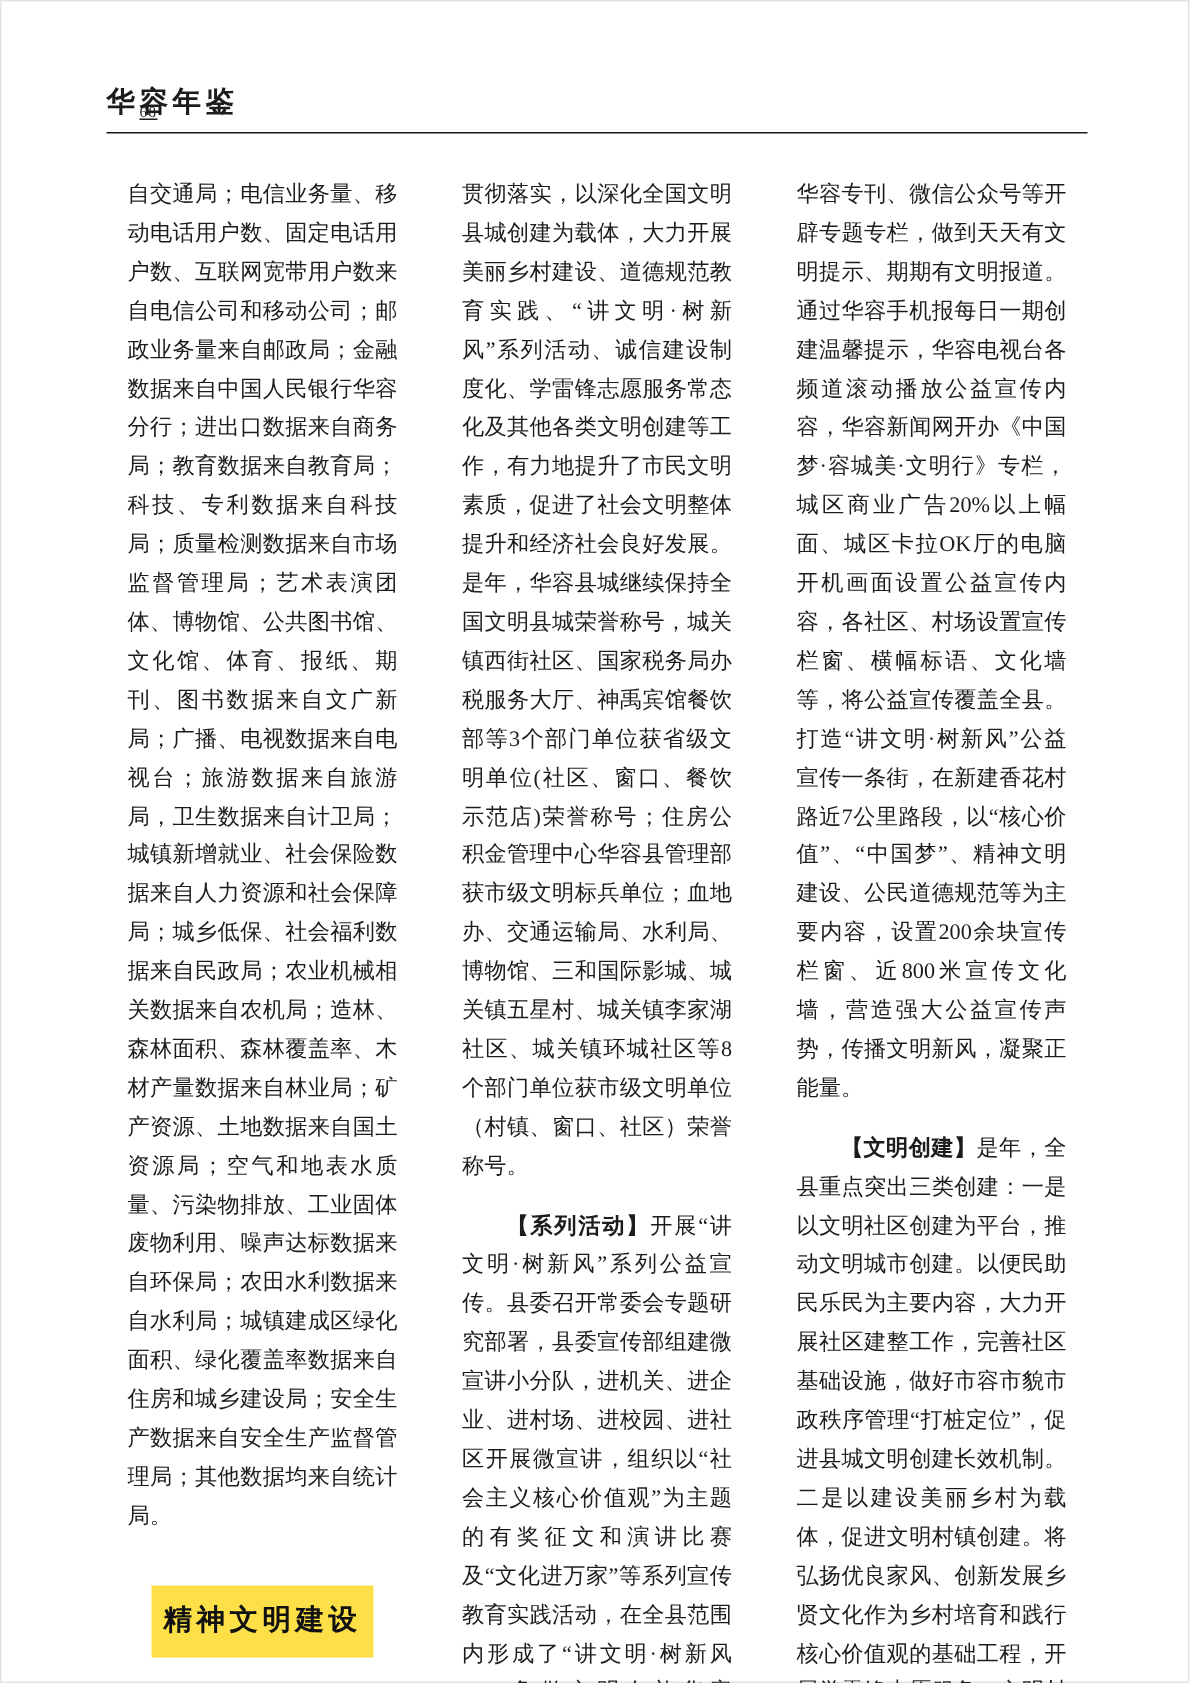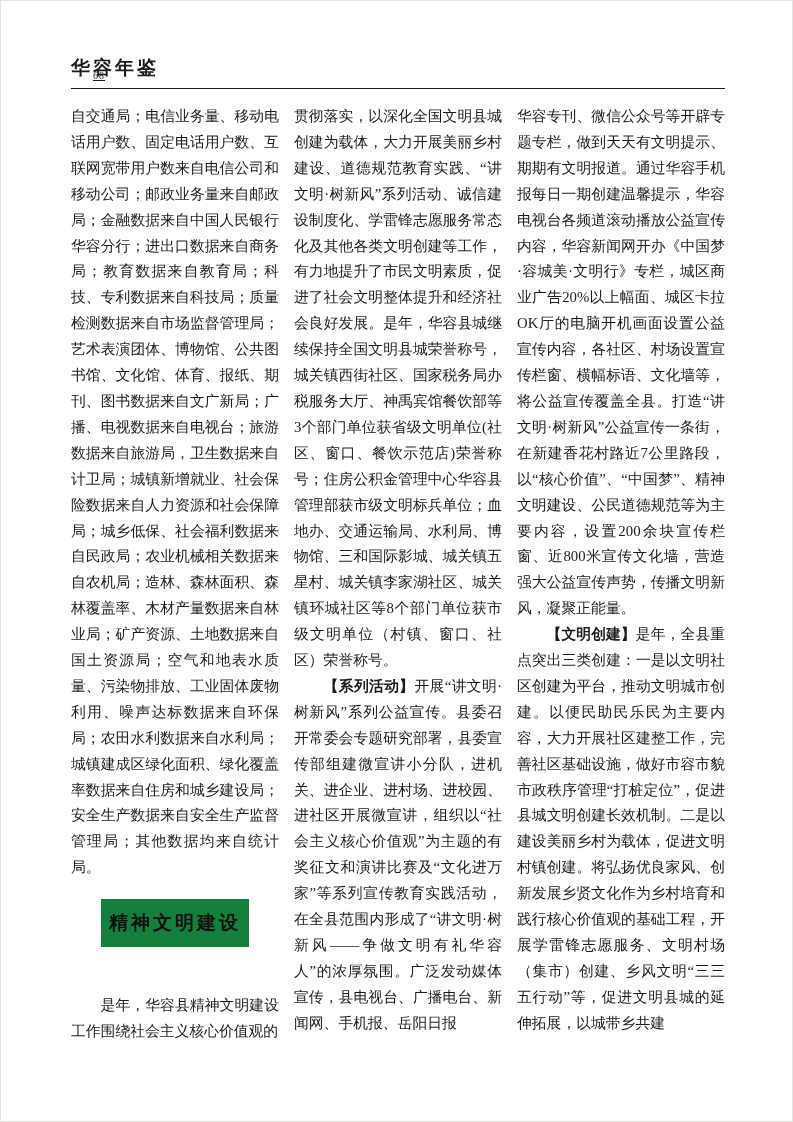--- a/index.html
+++ b/index.html
@@ -34,31 +34,31 @@
     position: absolute; top: 103px; left: 70px; width: 654px;
     display: flex; gap: 15px;
   }
   .col {
     width: 208px; flex: none;
     font-size: 14.8px; line-height: 25.9px;
     text-align: justify;
     text-justify: inter-ideograph;
     overflow-wrap: break-word;
   }
-  .col p { margin: 0; }
+  .col p { margin: 14px; }
   .indent { text-indent: 2em; }
   .tagged { margin-top: 8px; }
   .tag {
     font-weight: bold;
     font-family: Liberation Sans, sans-serif;
   }
   .section-box {
-    margin: 18px auto 0 auto;
+    margin: 32px auto 0 auto;
     width: 148px; height: 48px;
-    background: #15803d;
+    background: #fde047;
     display: flex; align-items: center; justify-content: center;
     font-size: 19px; font-weight: bold;
     font-family: "Liberation Sans", "DejaVu Sans", sans-serif;
     letter-spacing: 3px;
     color: #111;
   }
   .after-box { margin-top: 46px !important; }
 </style>
 </head>
 <body>

